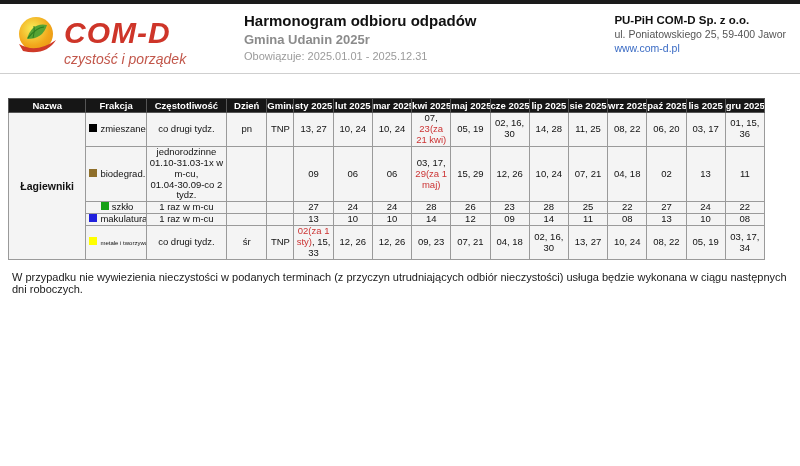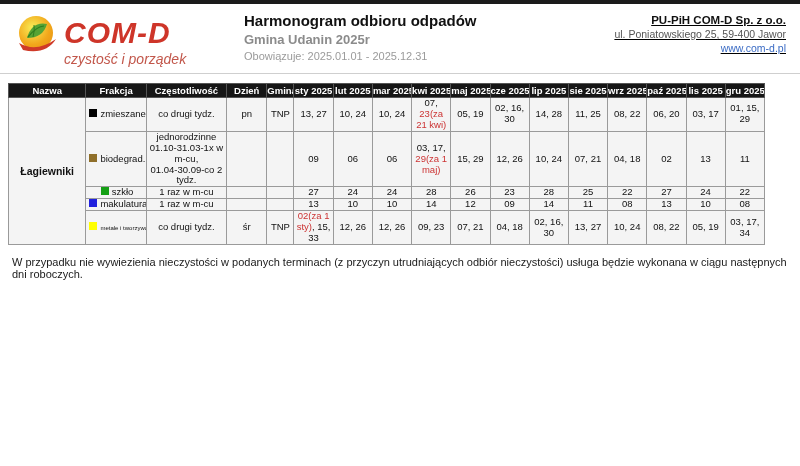--- a/index.html
+++ b/index.html
@@ -13,44 +13,44 @@
   }
   .topbar { height:4px; background:#1b1b1b; width:100%; }
 
   
   .header {
     display:flex; align-items:flex-start;
     padding:8px 14px 6px 14px;
     border-bottom:1px solid #cfcfcf;
     height:70px;
   }
-  .logo-box { display:flex; align-items:flex-start; width:220px; }
+  .logo-box { display:flex; align-items:flex-end; width:220px; }
   .logo-mark { flex:0 0 auto; margin-top:0; }
   .logo-text { margin-left:4px; }
   .brand {
     font-size:30px; font-weight:bold; font-style:italic;
     color:#ce3529; letter-spacing:1px; line-height:1;
     margin-top:6px;
   }
   .tagline {
     font-size:14px; font-style:italic; color:#c2574b; margin-top:3px;
   }
   .title-box { margin-left:10px; }
   .title { font-size:15px; font-weight:bold; color:#111; }
   .subtitle { font-size:13px; font-weight:bold; color:#8b8b8b; margin-top:3px; }
   .validity { font-size:11px; color:#9b9b9b; margin-top:3px; }
-  .company-box { margin-left:auto; text-align:right; padding-top:2px;text-decoration:underline; }
+  .company-box { margin-left:auto; padding-top:2px; }
   .company-name { font-size:11.5px; font-weight:bold; color:#111; }
   .company-line { font-size:10.5px; color:#555; margin-top:2px; }
   .company-link { font-size:10.5px; color:#3a6bc4; margin-top:2px; cursor:pointer; }
 
   
   table.sched {
     border-collapse:collapse; table-layout:fixed;
-    margin:9px 0 0 8px; width:757px;
+    margin:24px 0 0 8px; width:757px;
   }
   .sched th {
     background:#161616; color:#fff;
     font-size:9.5px; font-weight:bold;
     border:1px solid #555;
     padding:1px 0; height:14px;
     overflow:hidden; white-space:nowrap;
   }
   .sched td {
     border:1px solid #9a9a9a;
@@ -165,21 +165,21 @@
         <td><span>10, 24</span></td>
         <td><span>10, 24</span></td>
         <td><span>07, </span><span class="red">23(za 21 kwi)</span></td>
         <td><span>05, 19</span></td>
         <td><span>02, 16, 30</span></td>
         <td><span>14, 28</span></td>
         <td><span>11, 25</span></td>
         <td><span>08, 22</span></td>
         <td><span>06, 20</span></td>
         <td><span>03, 17</span></td>
-        <td><span>01, 15, 29</span></td>
+        <td><span>01, 15, 36</span></td>
       </tr>
       <tr class="r1">
         <td class="fraction-cell"><span class="swatch" style="background: rgb(143, 111, 42);"></span><span>biodegrad.</span></td>
         <td class="freq-multi">jednorodzinne
 01.10-31.03-1x w m-cu,
 01.04-30.09-co 2 tydz.</td>
         <td></td>
         <td></td>
         <td><span>09</span></td>
         <td><span>06</span></td>

